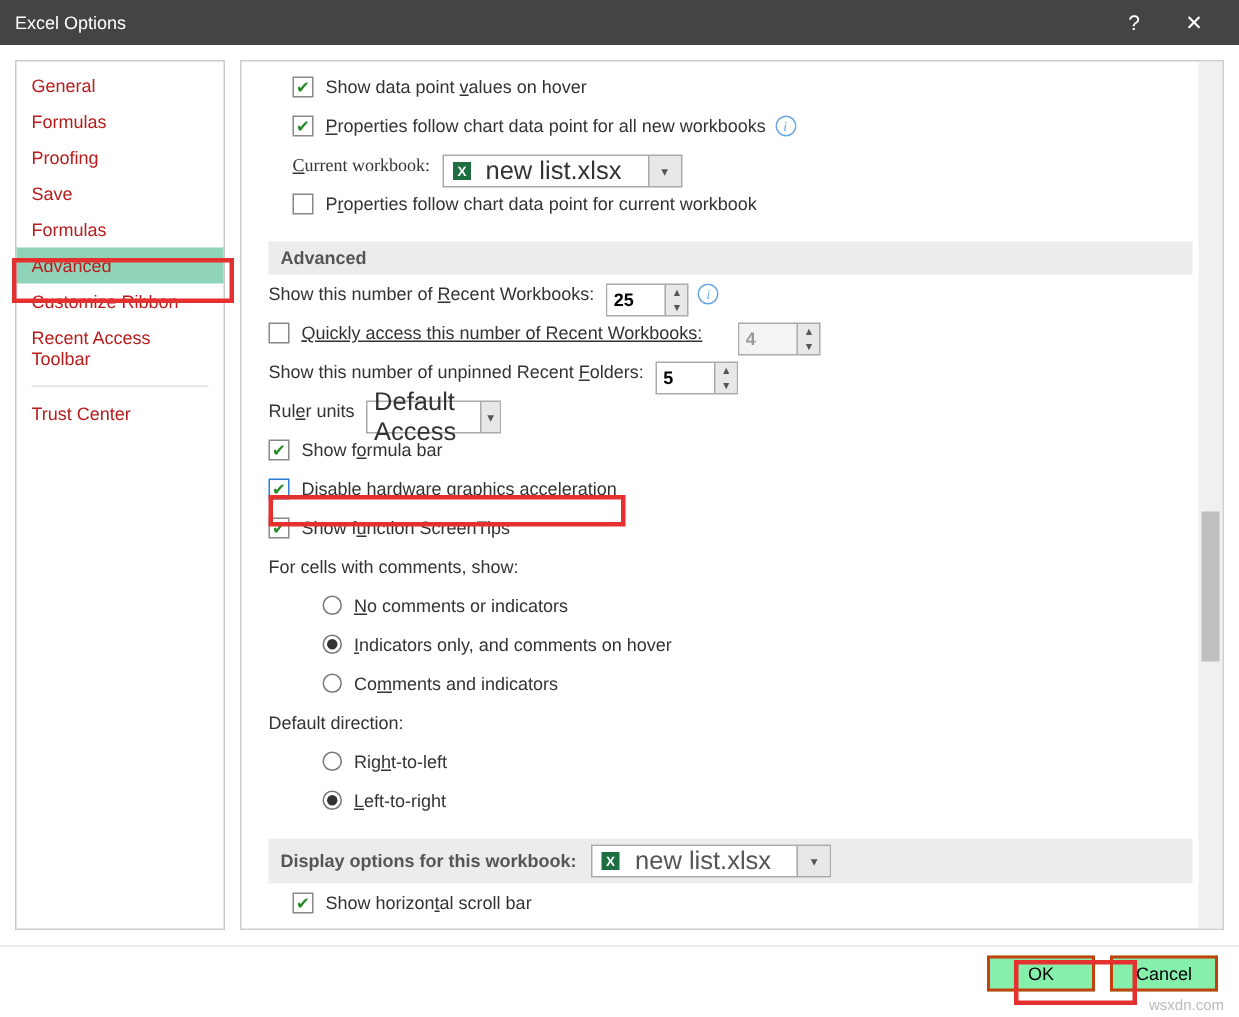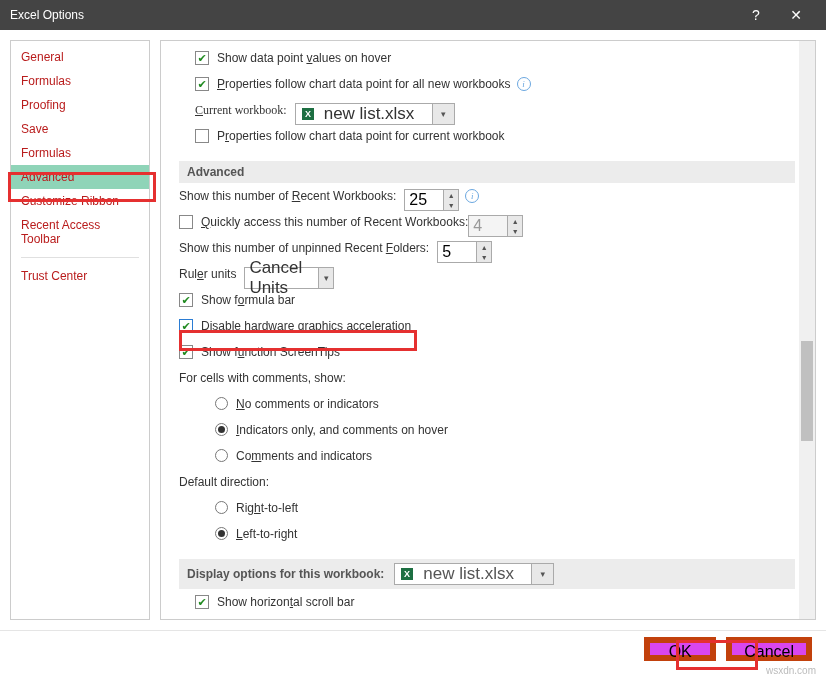--- a/index.html
+++ b/index.html
@@ -133,22 +133,23 @@
   .spin {
     display: inline-flex;
     border: 1px solid #aaa;
     height: 22px;
     background:#fff;
   }
   .spin input {
     border: none;
     width: 38px;
     padding: 0 4px;
-    font-size: 16px;
+    font-size: 12px;
     outline: none;
+    font-weight: bold;
   }
   .spin.disabled input { background:#f4f4f4; color:#999; }
   .spin .arrows {
     width: 15px;
     display:flex;
     flex-direction:column;
     background:#e8e8e8;
     border-left:1px solid #aaa;
   }
   .spin .arrows span {
@@ -194,23 +195,23 @@
     display:flex;
     justify-content:flex-end;
     align-items:center;
     gap:10px;
     padding:0 14px;
     border-top:1px solid #e5e5e5;
   }
   .btn {
     min-width:72px;
     height:24px;
-    background:#d946ef;
-    border:6px solid #c2410c;
-    font-size:16px;
+    background:#86efac;
+    border:2px solid #c2410c;
+    font-size:12px;
     cursor:default;
     padding: 0 12px;
   }
   .excel-ico-svg { display:block; }
   .watermark {
     position:absolute;
     right:10px;bottom:2px;
     font-size:10px;
     color:#bbb;
   }
@@ -281,21 +282,21 @@
           <div class="arrows">
               <span>▲</span>
               <span>▼</span>
             </div>
         </div>
         <span class="info-icon">i</span>
       </div>
 
       <div class="row">
         <span class="cb"></span>
-        <span class="lbl" style="margin-right:0;"><u>Q</u>uickly access this number of Recent Workbooks:</span>
+        <span class="lbl" style="margin-right:24px;text-decoration:underline;"><u>Q</u>uickly access this number of Recent Workbooks:</span>
         <div class="spin disabled">
           <input disabled="" value="4" style="">
           <div class="arrows">
               <span>▲</span>
               <span>▼</span>
             </div>
         </div>
       </div>
 
       <div class="row">
@@ -305,21 +306,21 @@
           <div class="arrows">
               <span>▲</span>
               <span>▼</span>
             </div>
         </div>
       </div>
 
       <div class="row">
         <span class="lbl" style="margin-right:8px;">Rul<u>e</u>r units</span>
         <div class="combo" style="width:90px;">
-          <span class="text">Cancel Units</span>
+          <span class="text">Default Access</span>
           <span class="dd" style="margin-left:auto;">▾</span>
         </div>
       </div>
 
       <div class="row">
         <span class="cb checked"></span>
         <span class="lbl">Show f<u>o</u>rmula bar</span>
       </div>
 
       <div class="row" style="position:relative;">

